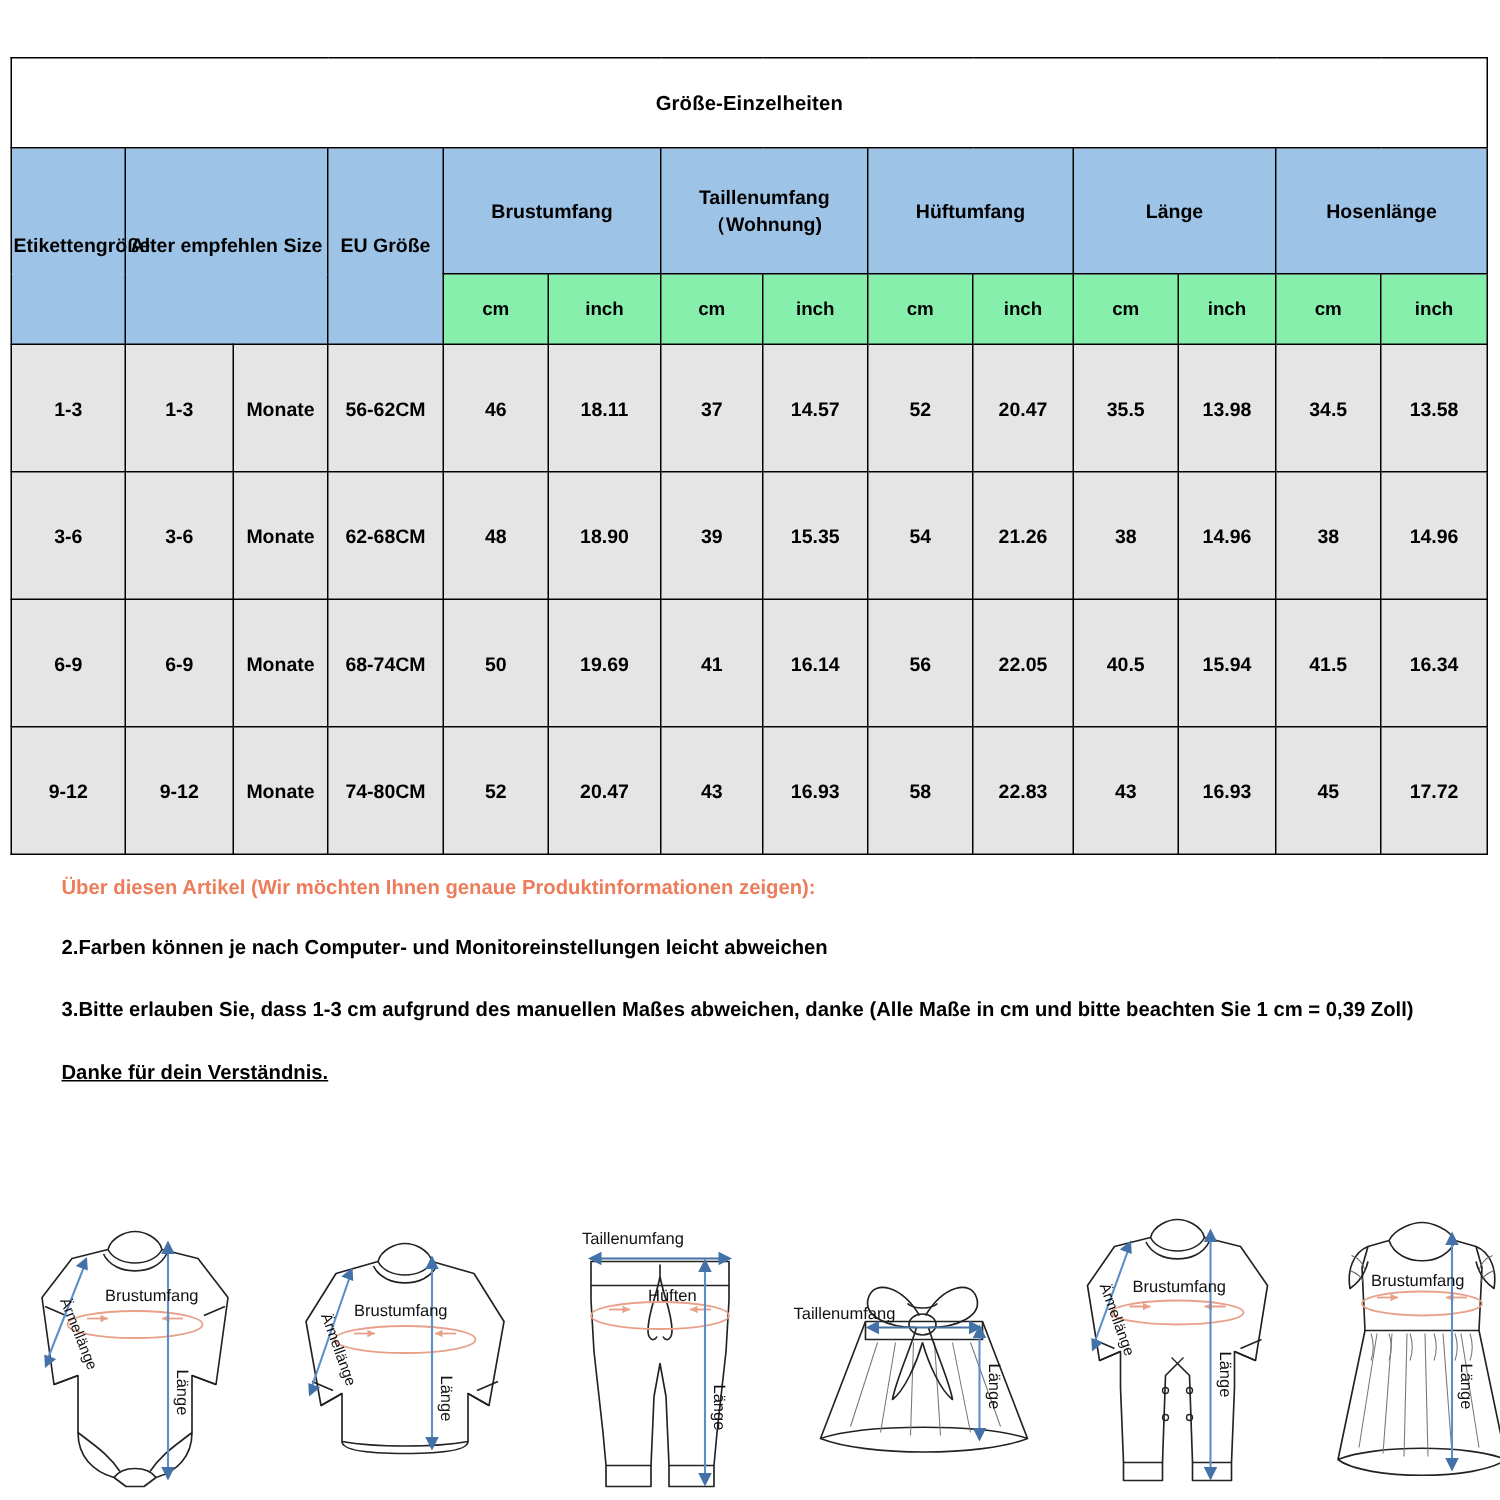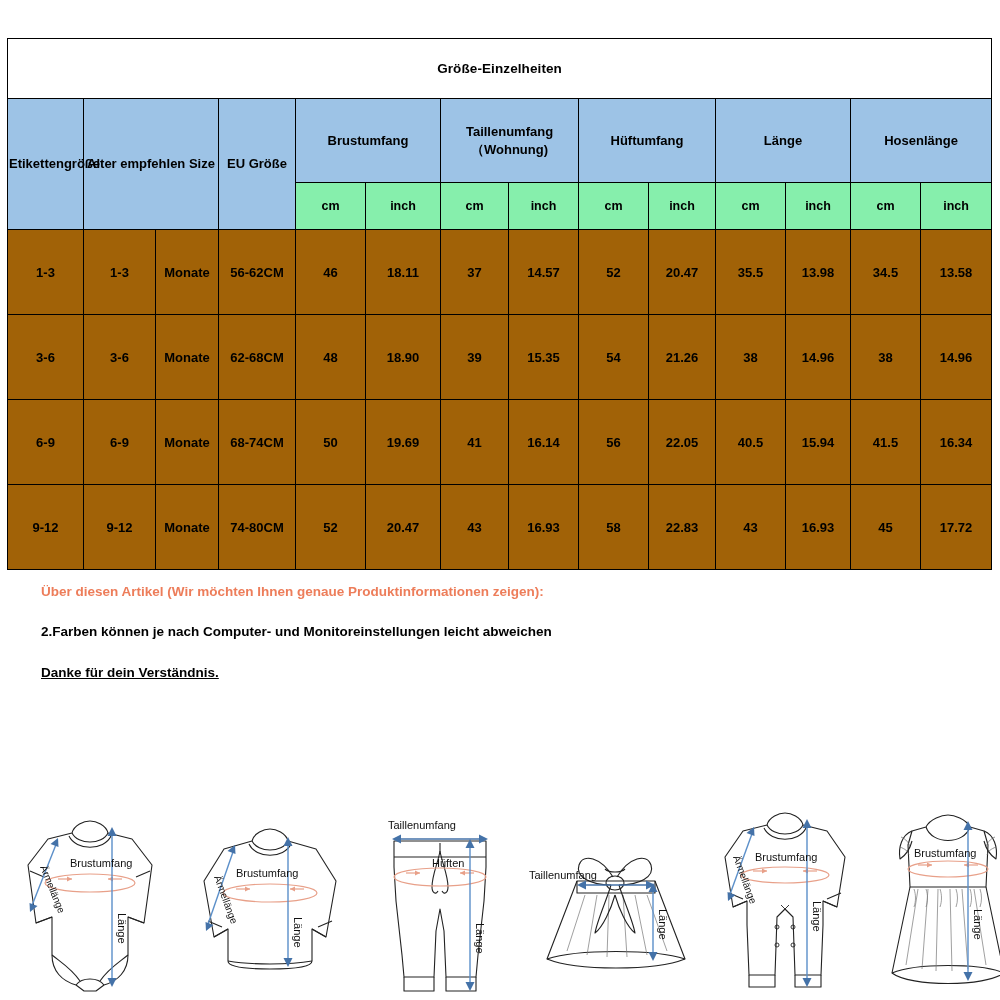--- a/index.html
+++ b/index.html
@@ -45,21 +45,21 @@
   thead th.tall { height: 131px; }
   thead th.grp-top { height: 84px; }
   thead th.unit {
     background: #86efac;
     font-size: 12.5px;
     height: 47px;
   }
   tbody td {
     height: 85px;
     font-size: 13px;
-    background: #a16207;
+    background: #e5e5e5;
   }
 
   
   .notes {
     position: absolute;
     left: 41px; top: 583px;
     width: 944px;
   }
   .note-head {
     color: #ED7D5A;
@@ -209,20 +209,21 @@
           <td>45</td>
           <td>17.72</td>
         </tr>
       </tbody>
     </table>
   </div>
 
   <div class="notes">
     <p class="note-head">Über diesen Artikel (Wir möchten Ihnen genaue Produktinformationen zeigen):</p>
     <p class="note-p">2.Farben können je nach Computer- und Monitoreinstellungen leicht abweichen</p>
+    <p class="note-p">3.Bitte erlauben Sie, dass 1-3 cm aufgrund des manuellen Maßes abweichen, danke (Alle Maße in cm und bitte beachten Sie 1 cm = 0,39 Zoll)</p>
     <p class="note-p">Danke für dein Verständnis.</p>
   </div>
 
   <div class="figures">
 
     <div class="figure" style="width:180px">
       <svg width="180" height="195" viewBox="0 0 180 195">
         <g fill="none" stroke="#222" stroke-width="1.1" stroke-linejoin="round">
           <path d="M72 28 C74 20 84 16 90 16 C96 16 106 20 108 28
                    L132 34 L152 60 L144 118 L128 112 L128 150

